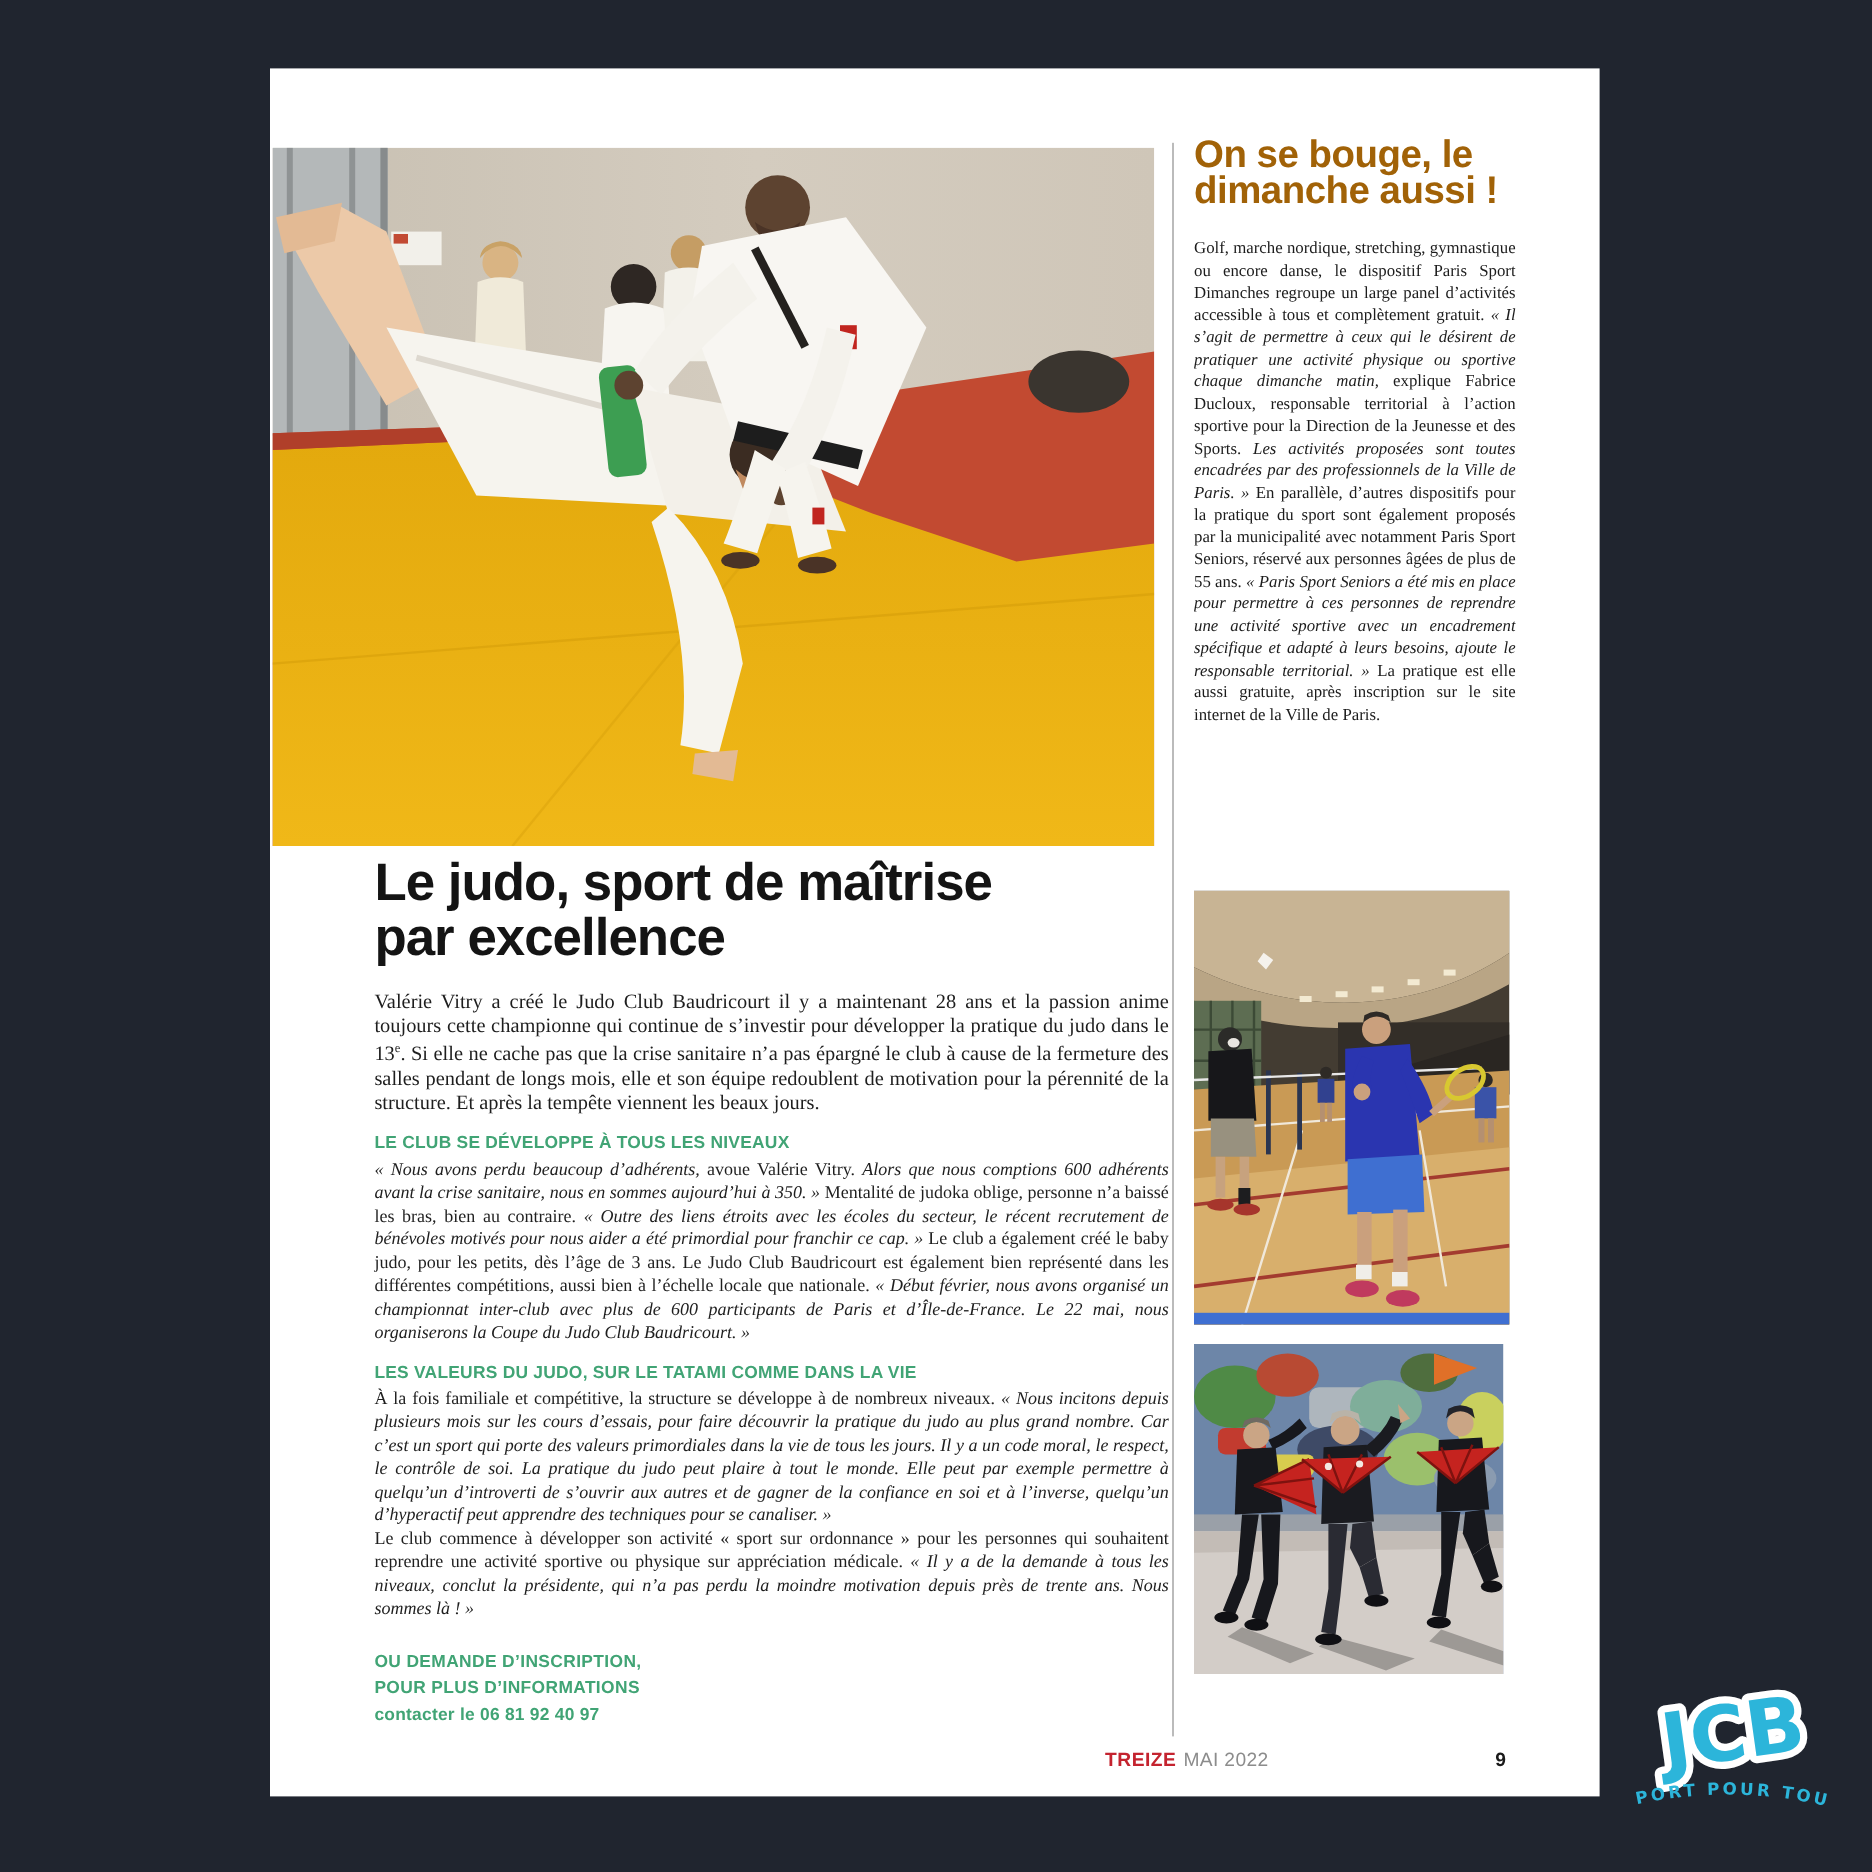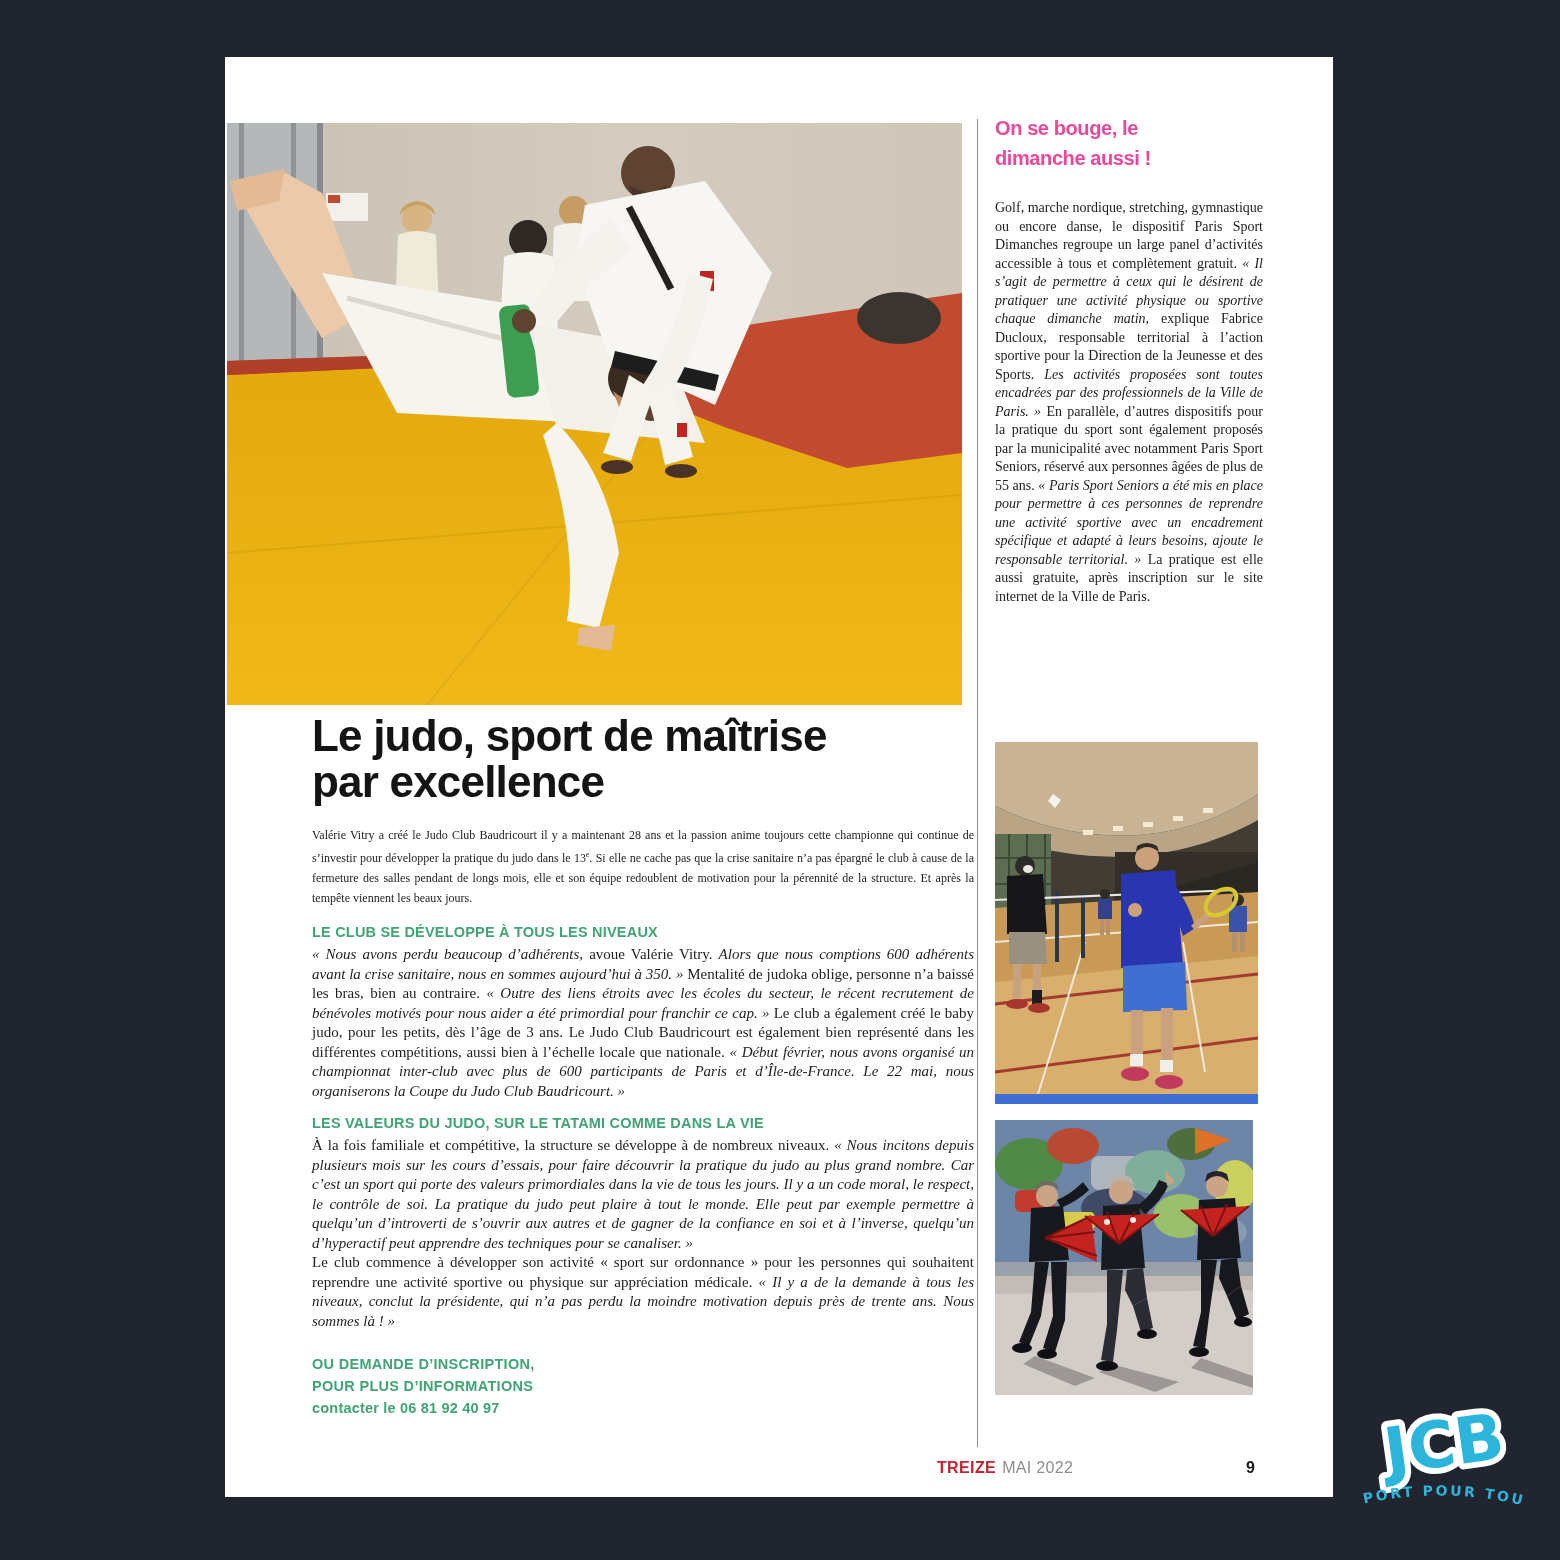--- a/index.html
+++ b/index.html
@@ -24,55 +24,55 @@
   h1.headline{
     margin:0 0 20px 0;
     font-size:44px;line-height:46px;font-weight:800;
     letter-spacing:-0.8px;color:#141414;white-space:pre-line;
     font-family:"Liberation Sans",sans-serif;
   }
   .serif{
     font-family:"Liberation Serif",serif;
     text-align:justify;color:#1e1e1e;
   }
-  .intro{font-size:12px;line-height:20px;margin:0 0 16px 0;}
+  .intro{font-size:17px;line-height:20px;margin:0 0 16px 0;}
   .sec-head{
     margin:0 0 5px 0;
     color:#41a475;font-size:14.5px;font-weight:bold;letter-spacing:0.2px;
   }
   .sec-body{font-size:15px;line-height:19.5px;margin:0 0 14px 0;}
   .sec-body p{margin:0;}
   .it{font-style:italic;}
   sup{font-size:0.62em;}
   .contact{margin-top:22px;color:#41a475;font-size:14.5px;line-height:22px;}
   .contact .strong{font-weight:bold;letter-spacing:0.3px;}
   .contact .normal{font-weight:bold;letter-spacing:0.2px;}
 
   
   .divider{position:absolute;left:752px;top:62px;width:1px;height:1328px;background:#8f8f8f;}
 
   
   .sidebar{position:absolute;left:770px;top:56px;width:268px;color:#1c1c1c;}
   h2.sidebar-title{
     margin:0 0 26px 0;
-    font-size:20px;line-height:30px;font-weight:800;letter-spacing:-0.4px;
-    color:#ec4899;white-space:pre-line;
+    font-size:32px;line-height:30px;font-weight:800;letter-spacing:-0.4px;
+    color:#a16207;white-space:pre-line;
   }
   .sidebar-body{
     font-family:"Liberation Serif",serif;
     font-size:14px;line-height:18.5px;text-align:justify;
     max-height:505px;overflow:hidden;
   }
   .photo-side{position:absolute;margin:0;overflow:hidden;}
   .photo-side svg{display:block;width:100%;height:100%;}
   .photo-badminton{left:770px;top:685px;width:263px;height:362px;}
   .photo-taichi{left:770px;top:1063px;width:258px;height:275px;}
 
   
-  .footer-center{position:absolute;left:640px;top:1402px;width:280px;text-align:center;white-space:nowrap;}
+  .footer-center{position:absolute;left:624px;top:1402px;width:280px;text-align:center;white-space:nowrap;}
   .treize{color:#c4232f;font-weight:bold;font-size:16px;letter-spacing:0.4px;}
   .issue{color:#8c8c8c;font-size:16px;margin-left:6px;letter-spacing:0.3px;}
   .footer-page{position:absolute;left:960px;top:1402px;width:70px;text-align:right;font-weight:bold;font-size:16px;color:#1a1a1a;}
 
   
   .jcb-logo{position:absolute;left:1348px;top:1382px;width:192px;height:150px;}
   .jcb-logo svg{display:block;width:100%;height:100%;}
 </style>
 </head>
 <body>

